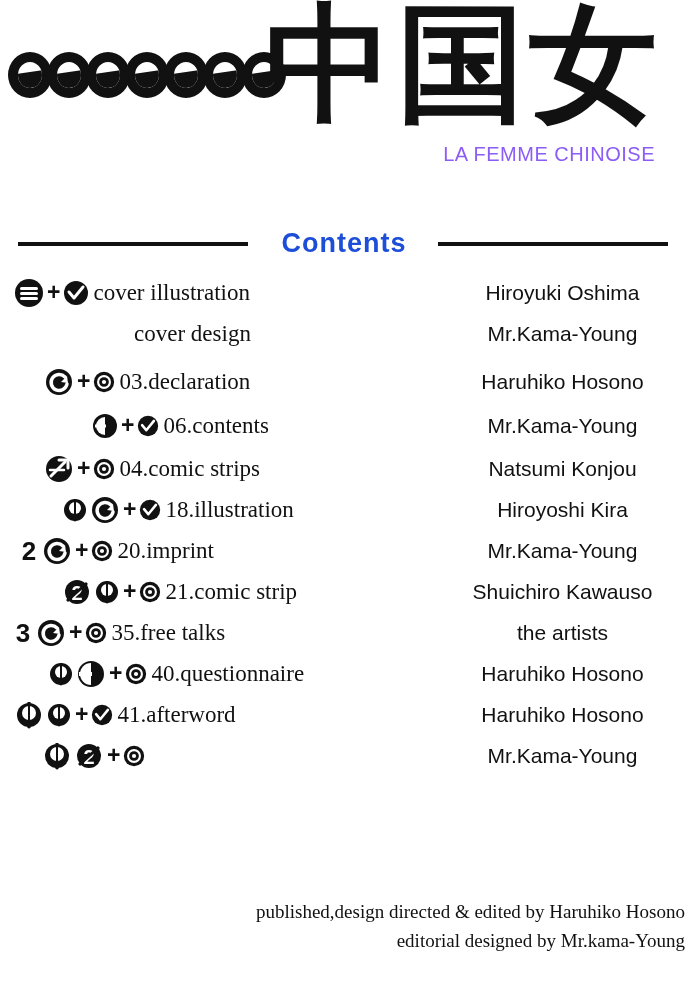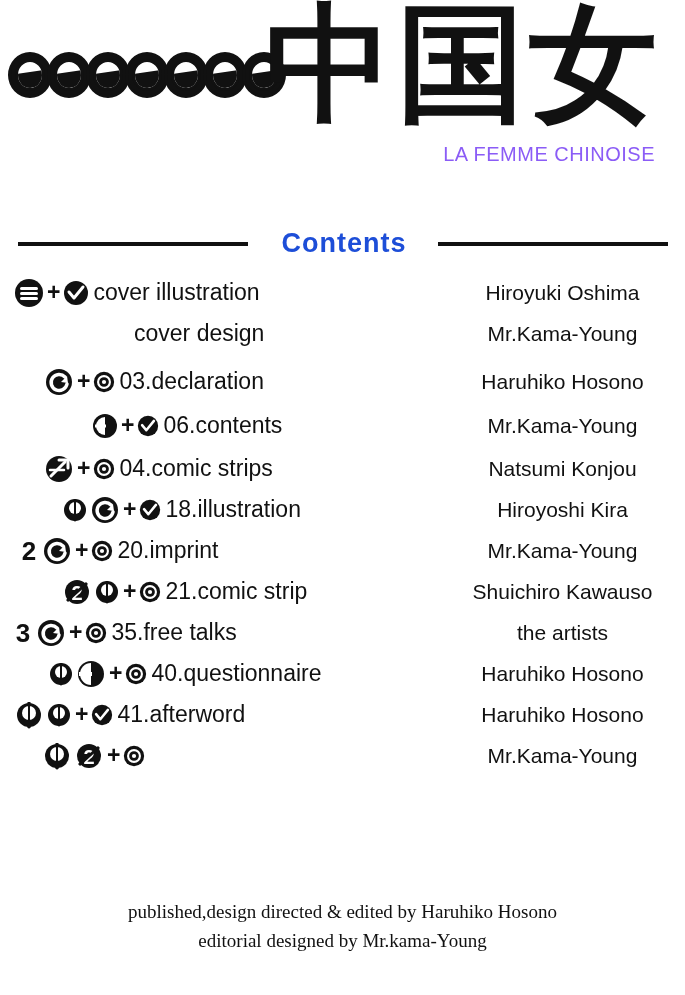--- a/index.html
+++ b/index.html
@@ -130,21 +130,21 @@
     position: absolute;
     left: 0;
     top: 0;
     width: 440px;
     height: 41px;
     display: flex;
     align-items: center;
     white-space: nowrap;
   }
   .row .label {
-    font-family: Liberation Sans, sans-serif;
+    font-family: Liberation Serif, serif;
     font-size: 23px;
     color: #111;
     margin-left: 4px;
   }
   .row .right {
     position: absolute;
     left: 440px;
     top: 0;
     width: 245px;
     height: 41px;
@@ -176,21 +176,21 @@
   .g.sm { width: 22px; height: 22px; }
   .g.lg { width: 30px; height: 30px; }
   .g svg { display: block; width: 100%; height: 100%; }
 
   
   .footer {
     position: absolute;
     left: 0;
     bottom: 40px;
     width: 685px;
-    text-align: center;
+    text-align: right;
     font-family: "Liberation Serif", serif;
     font-size: 19px;
     line-height: 1.5;
     color: #111;
   }
 </style>
 </head>
 <body>
 
 <div class="chain">

